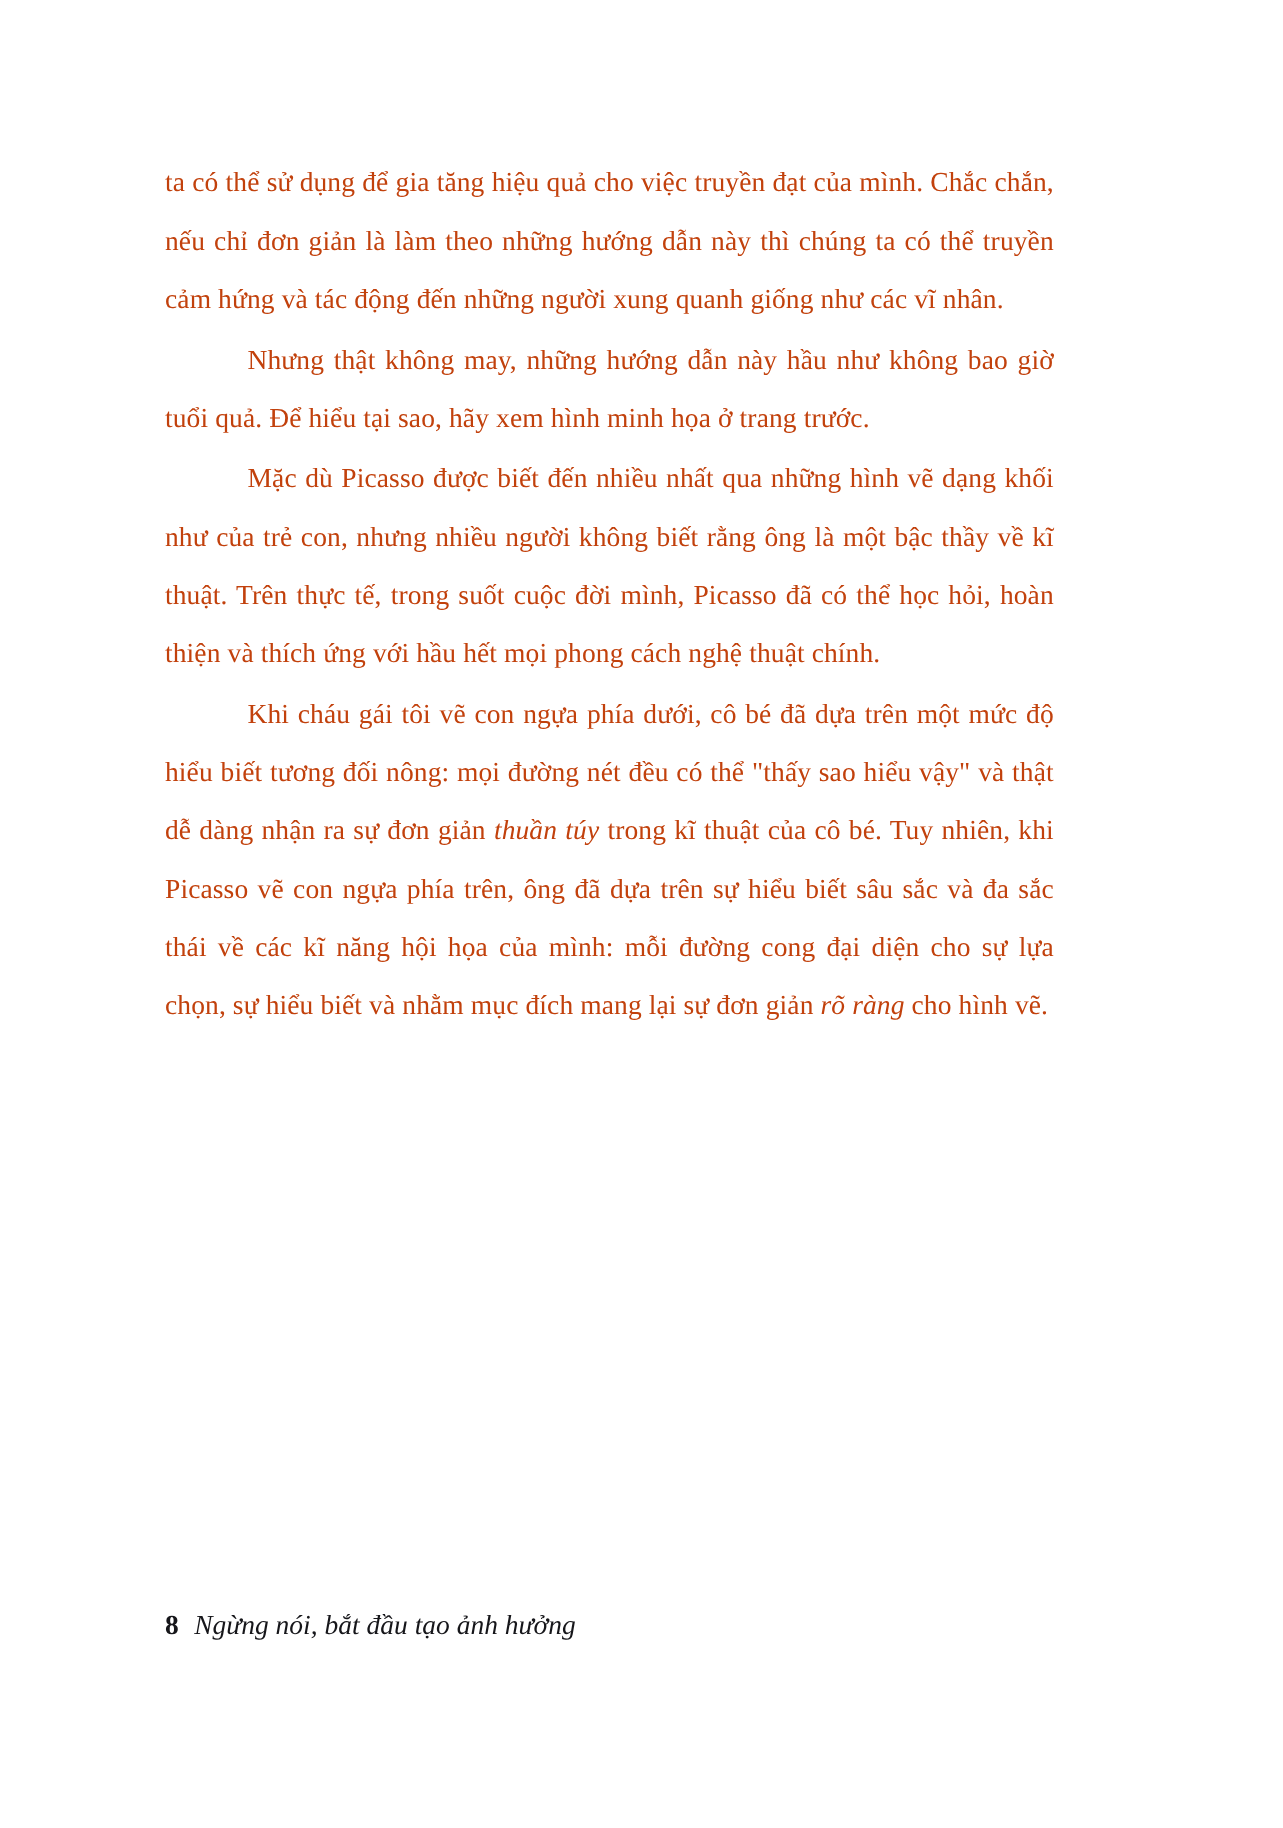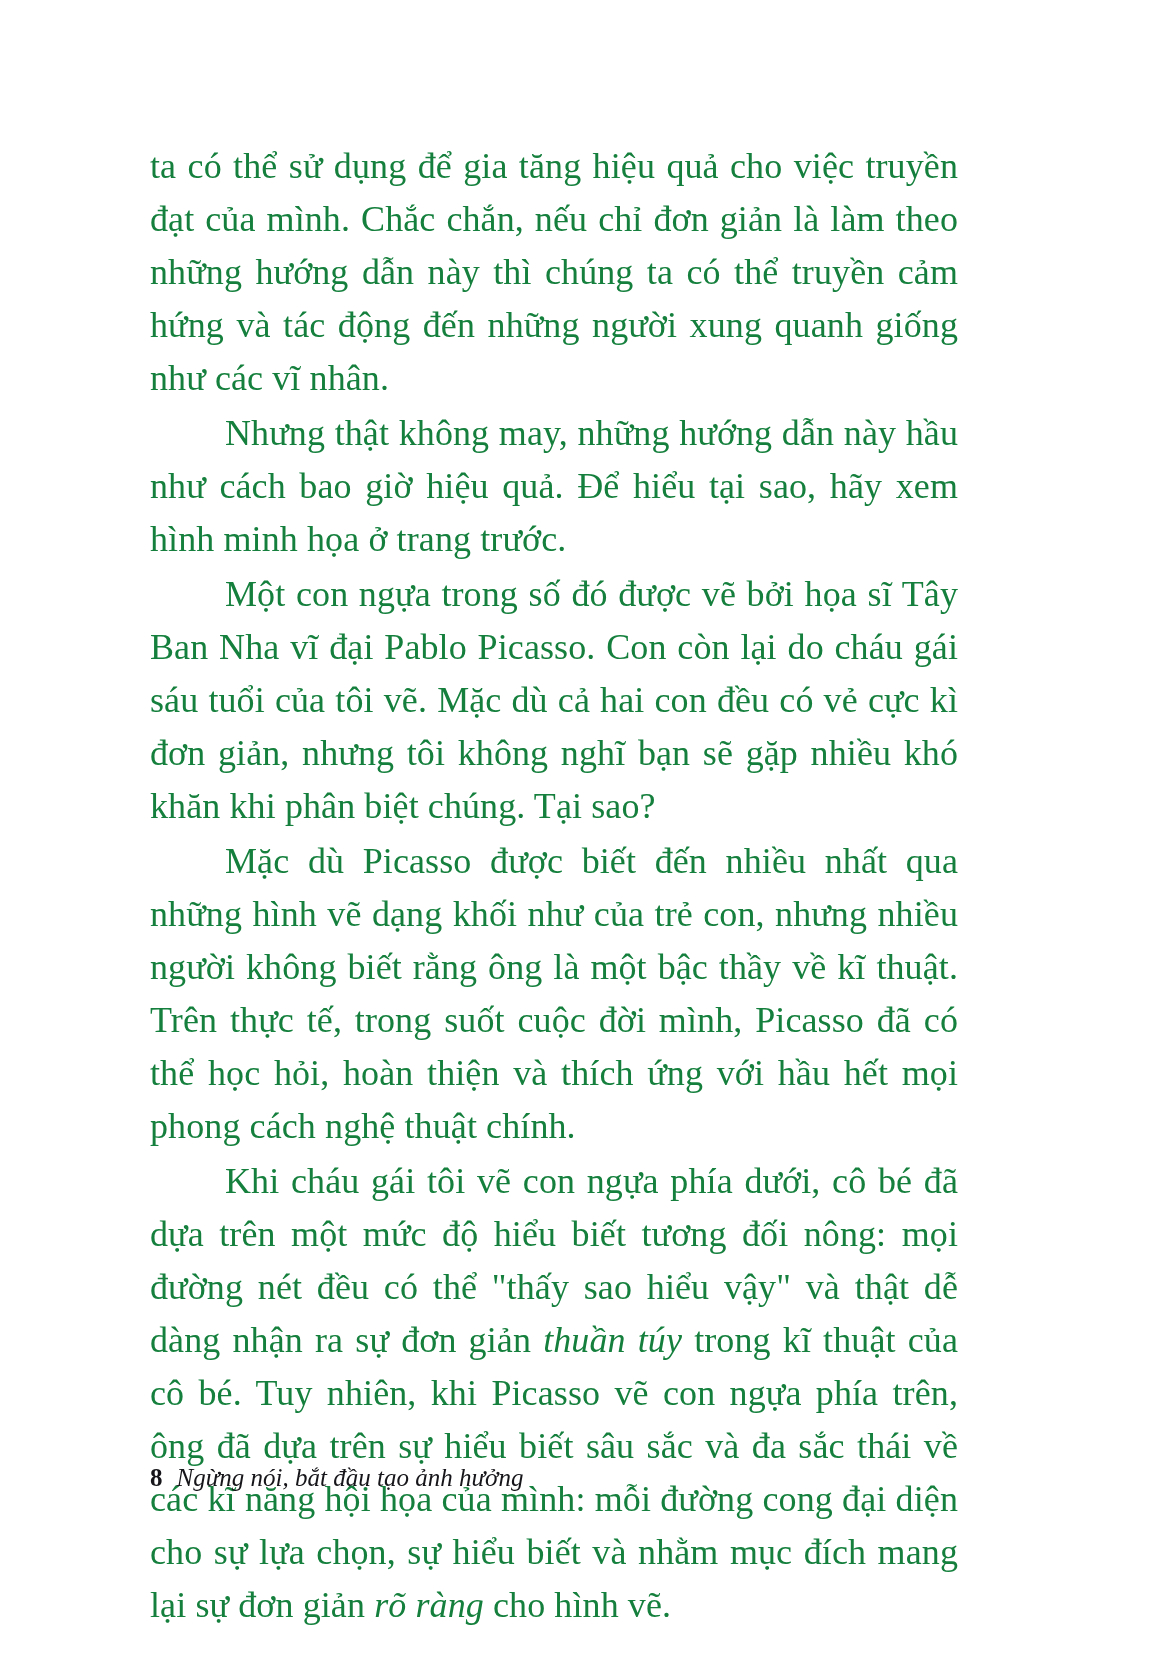--- a/index.html
+++ b/index.html
@@ -21,26 +21,26 @@
     box-sizing: border-box;
   }
   .text-column {
     position: absolute;
     left: 150px;
     top: 140px;
     width: 808px;
   }
   .para {
     margin: 0 0 2px 0;
-    font-size: 36px;
+    font-size: 25px;
     line-height: 53px;
     text-align: justify;
     text-justify: inter-word;
     letter-spacing: 0.1px;
-    color: #15803d;
+    color: #c2410c;
   }
   .para.indent {
     text-indent: 75px;
   }
   .para em {
   }
   .footer {
     position: absolute;
     left: 150px;
     bottom: 170px;
@@ -63,23 +63,22 @@
 </style>
 </head>
 <body>
 
 <div class="page">
 
   <div class="text-column">
 
     <p class="para">ta có thể sử dụng để gia tăng hiệu quả cho việc truyền đạt của mình. Chắc chắn, nếu chỉ đơn giản là làm theo những hướng dẫn này thì chúng ta có thể truyền cảm hứng và tác động đến những người xung quanh giống như các vĩ nhân.</p>
 
-    <p class="para indent">Nhưng thật không may, những hướng dẫn này hầu như cách bao giờ hiệu quả. Để hiểu tại sao, hãy xem hình minh họa ở trang trước.</p>
+    <p class="para indent">Nhưng thật không may, những hướng dẫn này hầu như không bao giờ tuổi quả. Để hiểu tại sao, hãy xem hình minh họa ở trang trước.</p>
 
-    <p class="para indent">Một con ngựa trong số đó được vẽ bởi họa sĩ Tây Ban Nha vĩ đại Pablo Picasso. Con còn lại do cháu gái sáu tuổi của tôi vẽ. Mặc dù cả hai con đều có vẻ cực kì đơn giản, nhưng tôi không nghĩ bạn sẽ gặp nhiều khó khăn khi phân biệt chúng. Tại sao?</p>
 
     <p class="para indent">Mặc dù Picasso được biết đến nhiều nhất qua những hình vẽ dạng khối như của trẻ con, nhưng nhiều người không biết rằng ông là một bậc thầy về kĩ thuật. Trên thực tế, trong suốt cuộc đời mình, Picasso đã có thể học hỏi, hoàn thiện và thích ứng với hầu hết mọi phong cách nghệ thuật chính.</p>
 
     <p class="para indent"><span>Khi cháu gái tôi vẽ con ngựa phía dưới, cô bé đã dựa trên một mức độ hiểu biết tương đối nông: mọi đường nét đều có thể "thấy sao hiểu vậy" và thật dễ dàng nhận ra sự đơn giản </span><em>thuần túy</em><span> trong kĩ thuật của cô bé. Tuy nhiên, khi Picasso vẽ con ngựa phía trên, ông đã dựa trên sự hiểu biết sâu sắc và đa sắc thái về các kĩ năng hội họa của mình: mỗi đường cong đại diện cho sự lựa chọn, sự hiểu biết và nhằm mục đích mang lại sự đơn giản </span><em>rõ ràng</em><span> cho hình vẽ.</span></p>
 
   </div>
 
   <div class="footer">
     <span class="folio">8</span>
     <span class="running-head">Ngừng nói, bắt đầu tạo ảnh hưởng</span>

